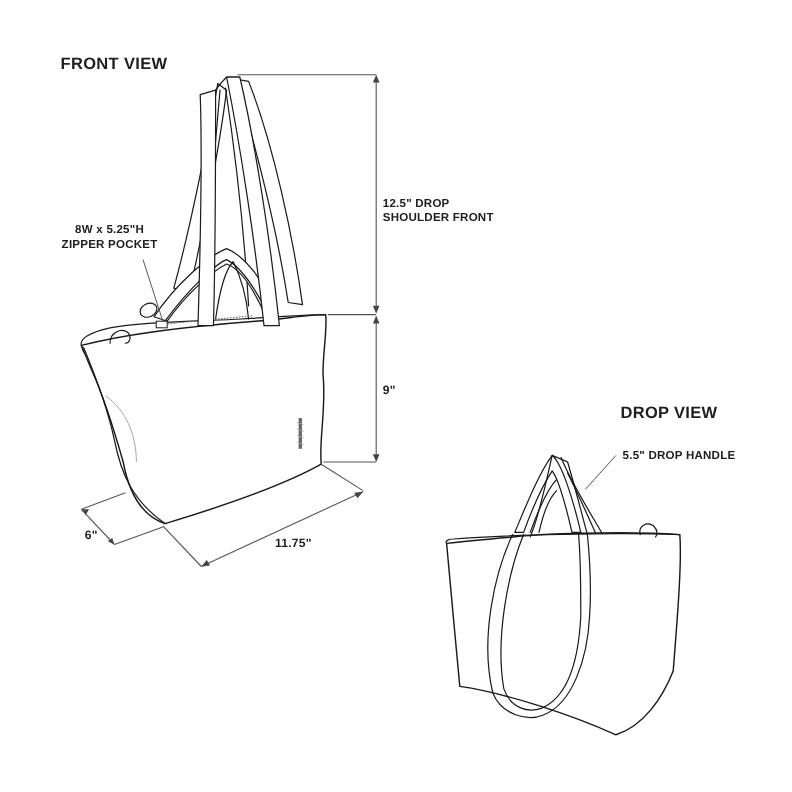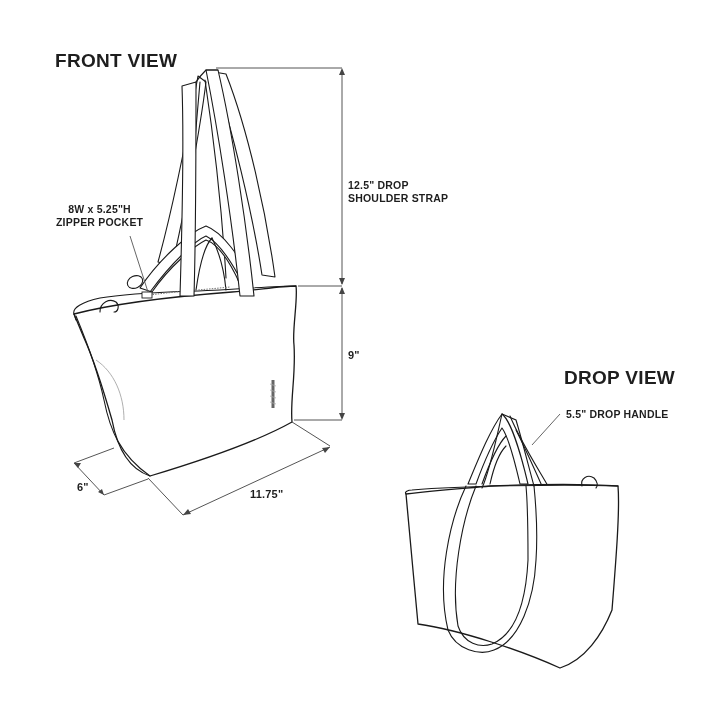--- a/index.html
+++ b/index.html
@@ -1,19 +1,19 @@
 <!DOCTYPE html>
 <html><head>
   <meta charset="utf-8">
   <style>
     html, body { margin: 0; padding: 0; background: #ffffff; }
     body { width: 720px; height: 720px; position: relative; overflow: hidden; font-family: "Liberation Sans", "DejaVu Sans", sans-serif; }
     #canvas { position: absolute; left: 0; top: 0; width: 720px; height: 720px; }
     .label { position: absolute; color: #1e1e1e; font-weight: bold; white-space: nowrap; letter-spacing: 0.2px; }
-    .title { font-size: 19px; letter-spacing: 0.3px; }
+    .title { font-size: 15px; letter-spacing: 0.3px; }
     .small { font-size: 10.5px; line-height: 13px; }
     .dim { font-size: 11px; }
     svg .bag { fill: #ffffff; stroke: #1a1a1a; stroke-width: 1.3; stroke-linejoin: round; stroke-linecap: round; }
     svg .strap { fill: none; stroke: #1a1a1a; stroke-width: 1.1; stroke-linecap: round; }
     svg .strap-fill { fill: #ffffff; stroke: #1a1a1a; stroke-width: 1.1; stroke-linejoin: round; }
     svg .faint { fill: none; stroke: #9a9a9a; stroke-width: 0.8; }
     svg .dimline { fill: none; stroke: #555555; stroke-width: 1; }
     svg .leader { fill: none; stroke: #555555; stroke-width: 0.9; }
     svg .arrow { fill: #444444; }
     svg .zip { fill: none; stroke: #777777; stroke-width: 1; stroke-dasharray: 1.5 1.2; }
@@ -132,21 +132,21 @@
 
 <div class="label title" style="left:55px; top:50px;">FRONT VIEW</div>
 
 <div class="label small" style="left:56px; top:203px; text-align:center;">
   <div>8W x 5.25"H</div>
   <div>ZIPPER POCKET</div>
 </div>
 
 <div class="label small" style="left:348px; top:179px;">
   <div>12.5" DROP</div>
-  <div>SHOULDER STRAP</div>
+  <div>SHOULDER FRONT</div>
 </div>
 
 <div class="label dim" style="left:348px; top:349px;">9"</div>
 <div class="label dim" style="left:77px; top:481px;">6"</div>
 <div class="label dim" style="left:250px; top:488px;">11.75"</div>
 
 <div class="label title" style="left:564px; top:367px;">DROP VIEW</div>
 <div class="label small" style="left:566px; top:408px;">5.5" DROP HANDLE</div>
 
 </body></html>

